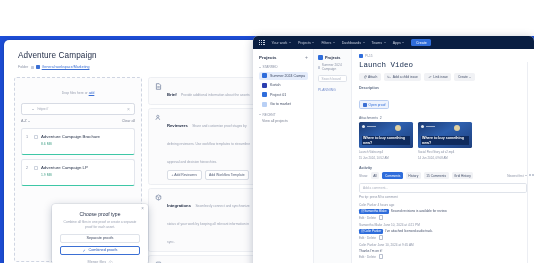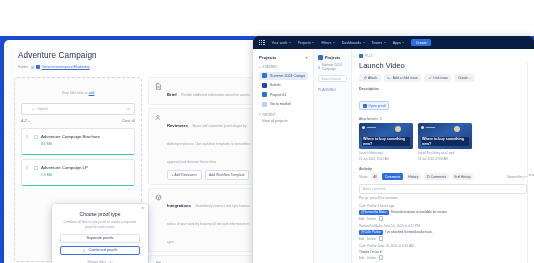--- a/index.html
+++ b/index.html
@@ -160,21 +160,21 @@
   .j-board{width:38px;background:#fafbfc;border-right:.7px solid #eceef3;padding:6px 4px 0 4px;}
   .j-bcrumb{display:flex;align-items:center;gap:2px;font-size:3.9px;color:#253048;font-weight:bold;margin-bottom:3px;}
   .j-bsq{width:5px;height:5px;border-radius:1px;background:#2f6ddb;}
   .j-sub{display:flex;align-items:center;gap:1.5px;font-size:3.2px;color:#8b93a6;margin-bottom:4px;}
   .j-search{height:7px;border:.7px solid #dfe3ea;border-radius:1.6px;background:#fff;font-size:3.2px;color:#aab0bf;display:flex;align-items:center;padding:0 2.5px;margin-bottom:6px;}
   .j-plan{font-size:3.2px;color:#6b86c9;letter-spacing:.2px;}
 
   .j-main{flex:1;background:#fff;padding:5px 7px 0 7px;overflow:hidden;}
   .j-key{display:flex;align-items:center;gap:2px;font-size:3.2px;color:#8b93a6;margin-bottom:3px;}
   .j-ksq{width:4px;height:4px;border-radius:.8px;background:#2f6ddb;}
-  .j-h1{font-size:7.5px;color:#172b4d;margin-bottom:4px;}
+  .j-h1{font-size:7.5px;color:#172b4d;margin-bottom:4px;font-family:Liberation Mono, monospace;}
   .j-actions{display:flex;align-items:center;gap:3px;margin-bottom:5px;flex-wrap:nowrap;}
   .j-act{
     display:flex;align-items:center;gap:1.5px;background:#f1f2f5;border-radius:1.8px;
     padding:2.2px 3.5px;font-size:3.3px;color:#44506b;white-space:nowrap;
   }
   .j-sec-h{font-size:3.6px;color:#5e6c84;font-weight:bold;margin-bottom:2.5px;}
   .open-proof{display:inline-flex;align-items:center;gap:1.5px;font-size:3.4px;color:#2f6ddb;border:.7px solid #b9cdf0;border-radius:1.6px;padding:1.6px 3px;background:#eef3fd;}
   .attach-h{font-size:3.4px;color:#5e6c84;margin:5px 0 2.5px 0;display:flex;align-items:center;gap:2px;}
   .thumbs{display:flex;gap:5px;}
   .thumb{width:54px;}

